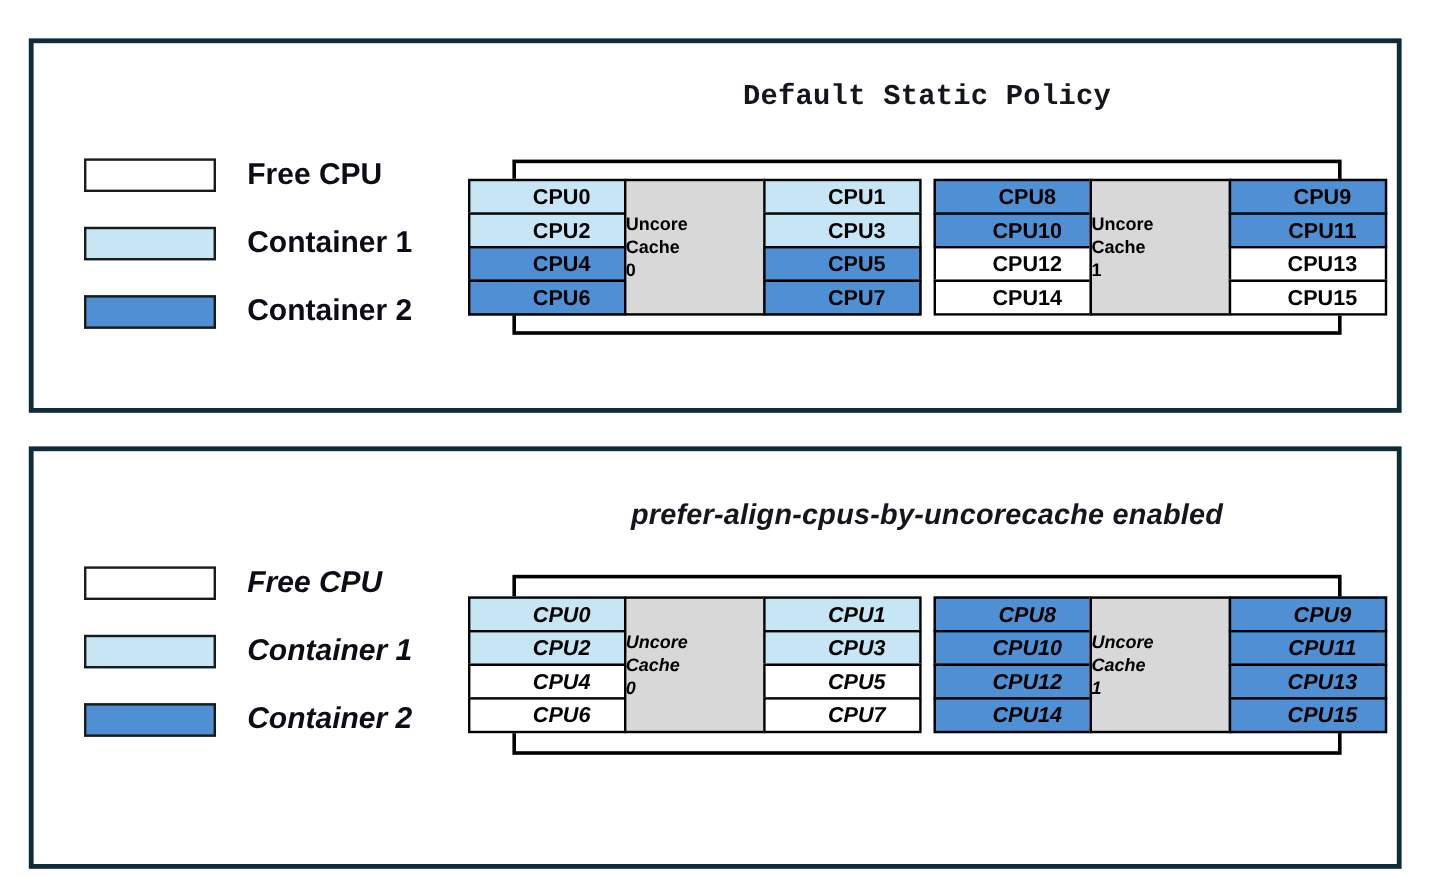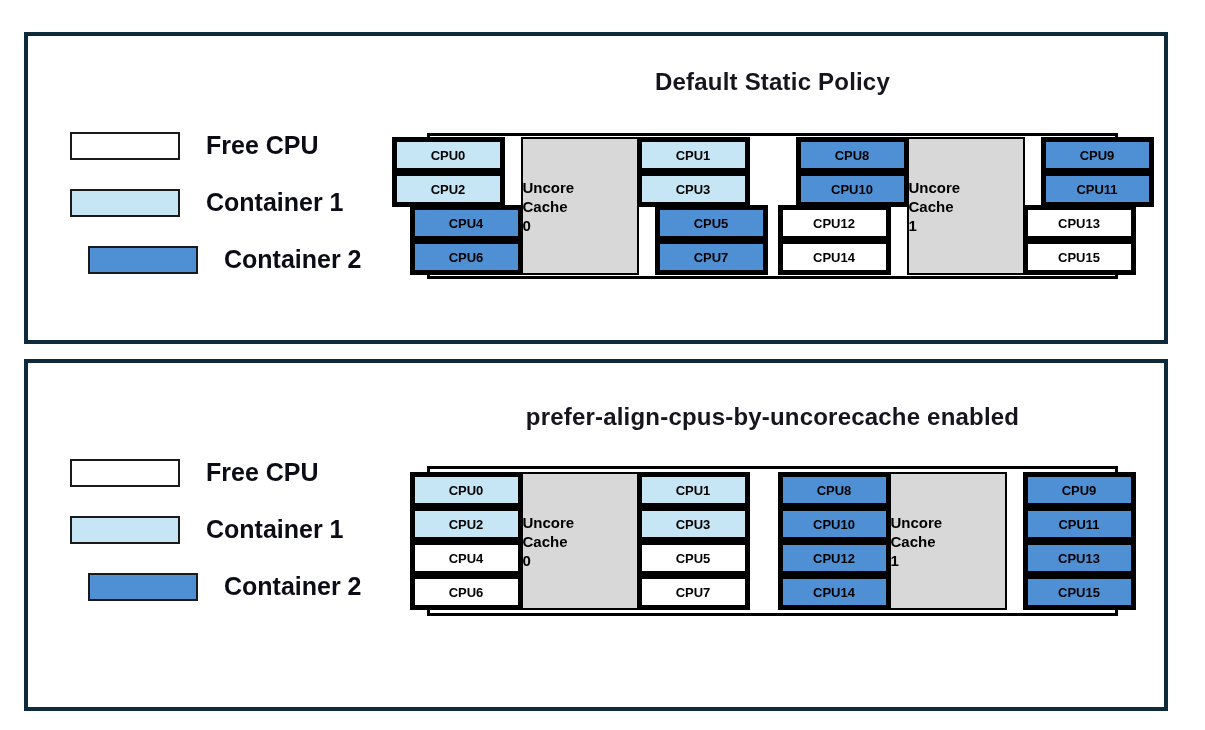--- a/index.html
+++ b/index.html
@@ -5,27 +5,27 @@
   html,body{margin:0;padding:0;}
   body{
     width:1205px;height:730px;position:relative;background:#ffffff;
     font-family:"Liberation Sans",sans-serif;overflow:hidden;
   }
   .panel{
     position:absolute;left:24px;width:1144px;box-sizing:border-box;
     border:4px solid var(--color-panel_border,#0d2b39);background:#fff;
   }
   .panel.p1{top:32px;height:312px;}
-  .panel.p2{top:359px;height:352px;}
+  .panel.p2{top:372px;height:352px;font-style:italic;}
 
   .title{
     position:absolute;left:399px;width:691px;text-align:center;
     font-weight:bold;font-size:24px;color:#15151d;letter-spacing:.2px;
   }
-  .p1 .title{top:32px;}
+  .p1 .title{top:32px;font-family:Liberation Mono, monospace;}
   .p2 .title{top:40px;}
 
   .legend{position:absolute;left:42px;top:95px;}
   .legend-row{display:flex;align-items:center;margin-bottom:28px;}
   .swatch{
     width:106px;height:24px;border:2px solid #1a1a1a;margin-right:26px;
     background:#fff;flex:0 0 auto;
   }
   .legend-label{font-weight:bold;font-size:25px;color:#0c0c16;white-space:nowrap;}
 
@@ -33,36 +33,36 @@
     position:absolute;left:399px;width:691px;box-sizing:border-box;
     border:3px solid #000;background:#fff;
     display:flex;align-items:center;justify-content:center;gap:10px;
   }
   .p1 .diagram{top:97px;height:146px;}
   .p2 .diagram{top:103px;height:150px;}
 
   .group{display:flex;align-items:stretch;}
   .cpu-col{display:flex;flex-direction:column;}
   .cell{
-    width:103px;height:26px;border:5px solid #000000;
+    width:103px;height:26px;border:2px solid #000000;
     display:flex;align-items:center;justify-content:center;
-    font-weight:bold;font-size:13px;color:#000;background:#fff;
+    font-weight:bold;font-size:18px;color:#000;background:#fff;padding-left:25px;
   }
   .cell + .cell{margin-top:-2px;}
   .cache{
     width:114px;border:2px solid #000;margin-left:-2px;
     display:flex;flex-direction:column;align-items:flex-start;justify-content:center;
     font-weight:bold;font-size:15px;line-height:19px;color:#000;
     background:var(--color-cache_gray,#d8d8d8);text-align:center;
   }
   .cpu-col.right{margin-left:-2px;}
 
   [data-fill="free"]{background:var(--color-free,#ffffff);}
   [data-fill="container1"]{background:var(--color-container1,#c6e6f5);}
-  [data-fill="container2"]{background:var(--color-container2,#4f90d5);margin-left:18px;}
+  [data-fill="container2"]{background:var(--color-container2,#4f90d5);}
 </style>
 </head>
 <body>
 
 <div class="panel p1">
   <div class="title">Default Static Policy</div>
 
   <div class="legend">
     <div class="legend-row">
       <span class="swatch" data-fill="free"></span>

